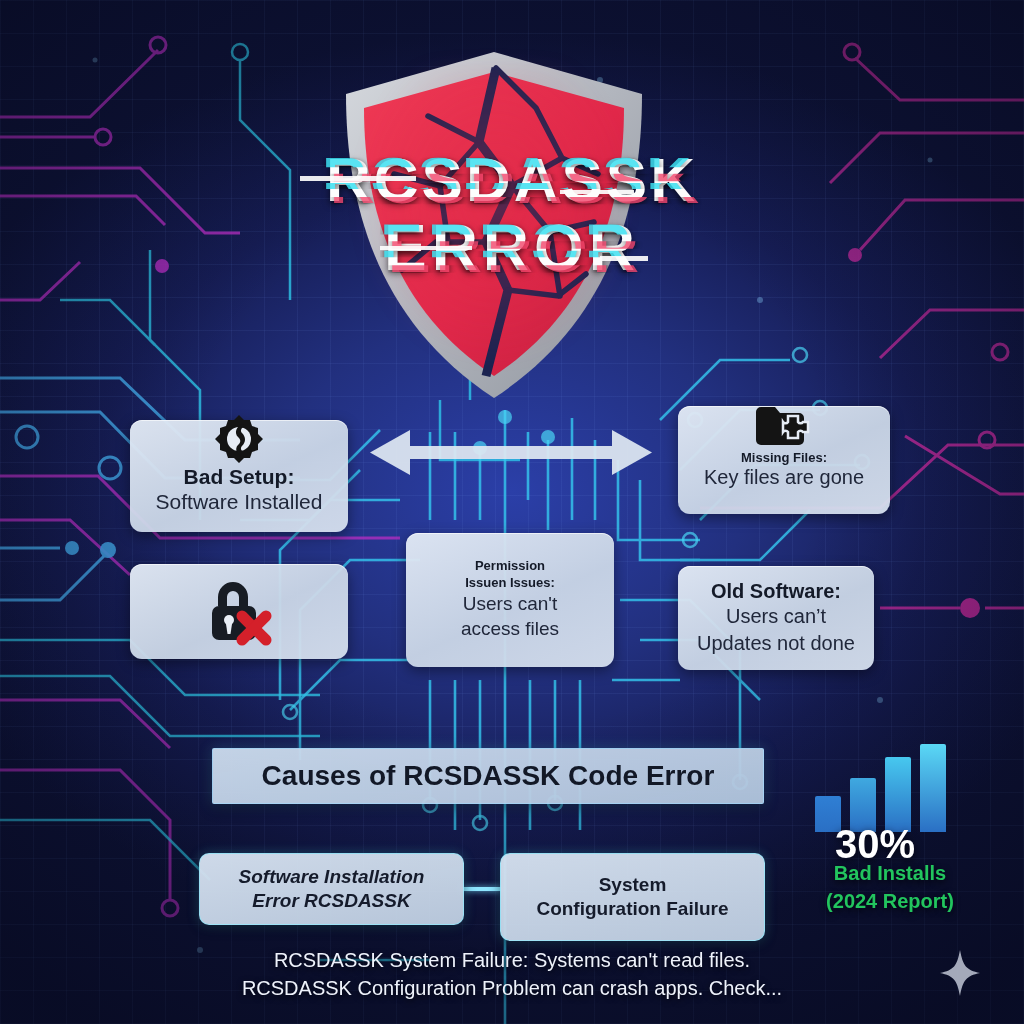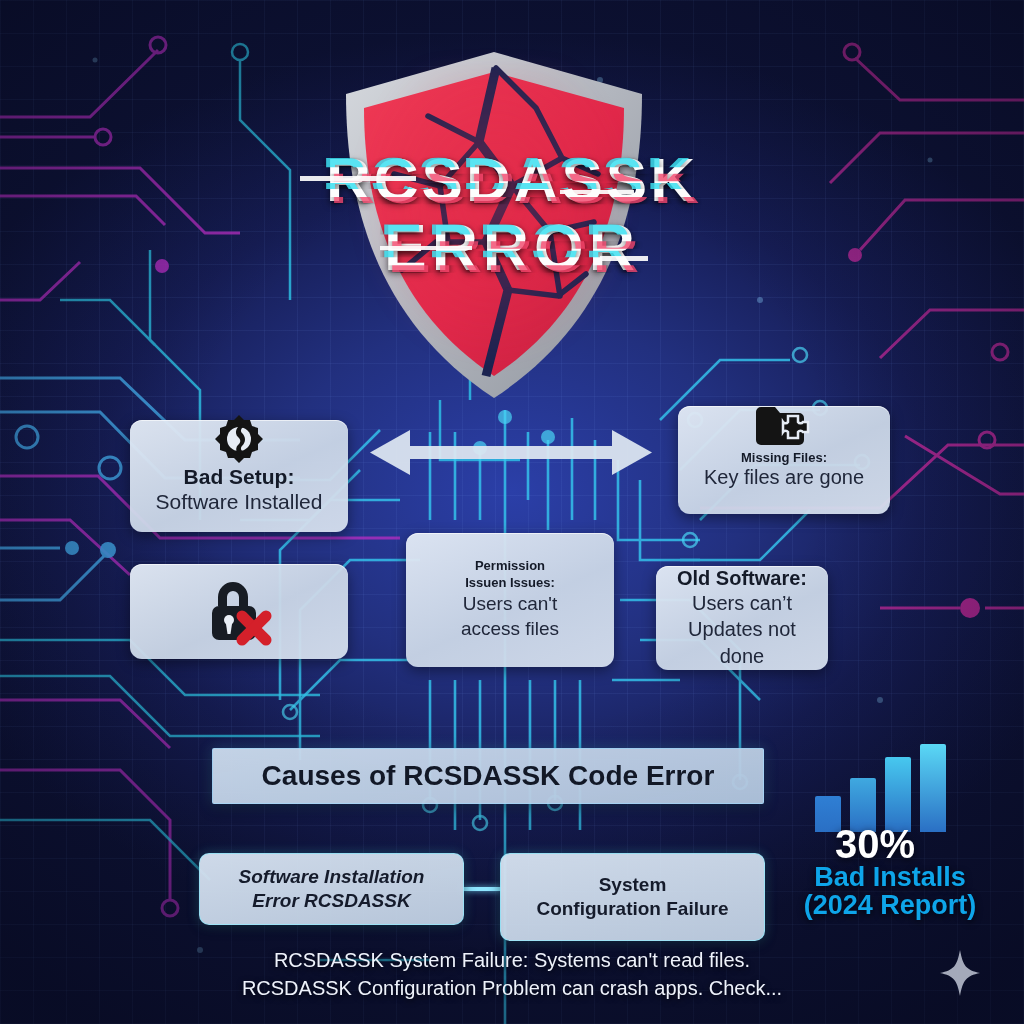--- a/index.html
+++ b/index.html
@@ -101,21 +101,21 @@
   .card-lock      { left:130px; top:564px;  width:218px; height:95px; }
 
   .card-missing   { left:678px; top:406px;  width:212px; height:108px; }
   .card-missing .hd { font-size:13px; }
   .card-missing .sb { font-size:20px; margin-top:1px; }
 
   .card-permission{ left:406px; top:533px;  width:208px; height:134px; }
   .card-permission .hd { font-size:13px; line-height:1.3; }
   .card-permission .sb { font-size:19px; line-height:1.3; }
 
-  .card-old       { left:656px; top:566px;  width:172px; height:104px; }
+  .card-old       { left:678px; top:566px;  width:196px; height:104px; }
   .card-old .hd { font-size:20px; }
   .card-old .sb { font-size:20px; line-height:1.32; }
 
   
   .banner {
     position:absolute; left:212px; top:748px; width:552px; height:56px;
     background:linear-gradient(170deg, rgba(203,218,236,.96), rgba(178,198,222,.95));
     border-radius:2px;
     border:1px solid rgba(150,215,255,.55);
     box-shadow:0 4px 14px rgba(0,0,0,.45), 0 0 14px rgba(90,190,255,.28);
@@ -147,21 +147,21 @@
   .bars { position:absolute; left:20px; bottom:96px; display:flex; align-items:flex-end; gap:9px; }
   .bar { width:26px; border-radius:2px 2px 0 0; }
   .stat-pct {
     position:absolute; left:4px; top:64px;
     font-size:40px; font-weight:bold; color:#ffffff;
     text-shadow:0 2px 8px rgba(0,0,0,.75);
     margin-left:36px;
   }
   .stat-l1, .stat-l2 {
     position:absolute; left:0; width:190px; text-align:center;
-    font-size:27px; font-weight:bold; color:#0ea5e9;
+    font-size:20px; font-weight:bold; color:#22c55e;
     text-shadow:0 2px 7px rgba(0,0,0,.8);
   }
   .stat-l1 { top:104px; }
   .stat-l2 { top:132px; }
 
   
   .footer { position:absolute; left:0; top:946px; width:1024px; text-align:center; z-index:6; }
   .footer div {
     font-size:20px; color:#eef2fb; line-height:1.42;
     text-shadow:0 2px 6px rgba(0,0,0,.8);

